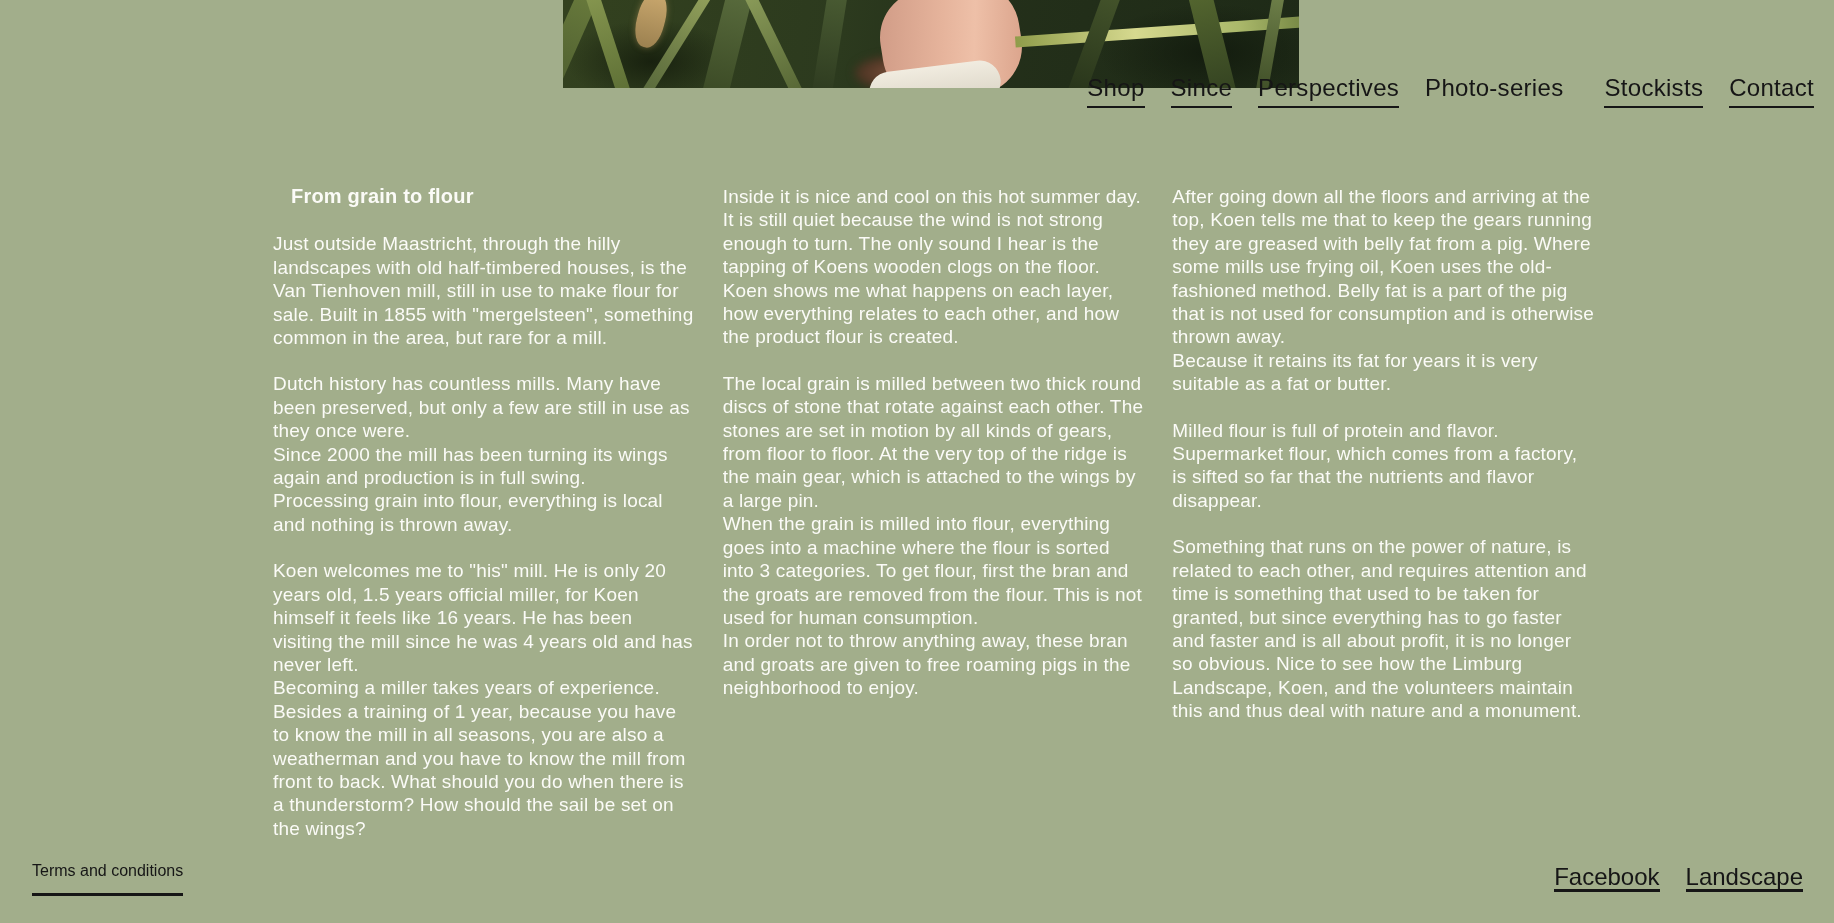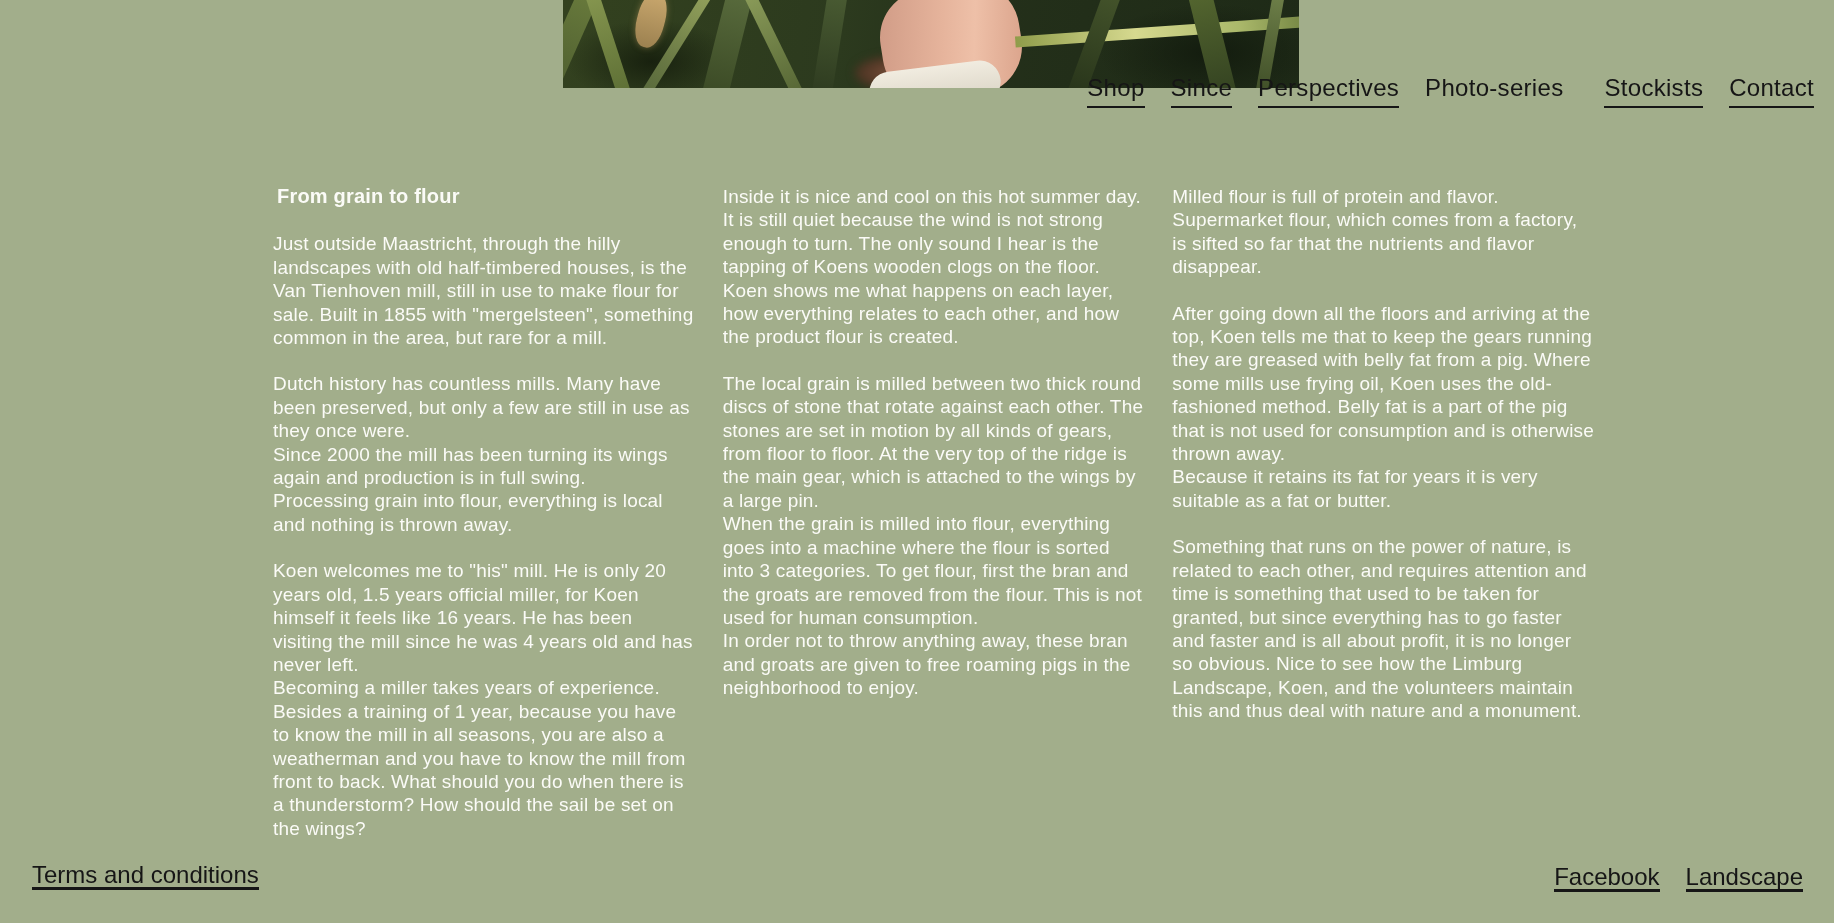--- a/index.html
+++ b/index.html
@@ -56,28 +56,28 @@
   nav a.u{border-bottom:2px solid var(--ink); padding-bottom:6px;}
   nav a.sp{margin-left:15px;}
 
   
   main{
     position:absolute; left:273px; top:185px; width:1322px; z-index:2;
     display:grid; grid-template-columns:1fr 1fr 1fr; column-gap:27px;
     color:var(--body-text);
     font-size:19px; line-height:23.4px; letter-spacing:.2px;
   }
-  main h2{font-size:20px; line-height:23.4px; font-weight:bold; margin:0 0 24px 4px;}
+  main h2{font-size:20px; line-height:23.4px; font-weight:bold; margin:0 0 24px 18px;}
   main p{margin:0 0 23px 0; white-space:pre-line;}
 
   
   .terms{
     position:absolute; left:32px; top:863px; z-index:2;
-    font-size:24px; color:var(--ink); text-decoration:none; cursor:pointer;
-    border-bottom:3px solid var(--ink); padding-bottom:0; line-height:1;
+    font-size:16px; color:var(--ink); text-decoration:none; cursor:pointer;
+    border-bottom:3px solid var(--ink); padding-bottom:14px; line-height:1;
   }
   .social{
     position:absolute; right:31px; top:865px; z-index:2;
     display:flex; gap:26px; font-size:24px;
   }
   .social a{
     color:var(--ink); text-decoration:none; cursor:pointer; line-height:1;
     border-bottom:3px solid var(--ink); 
   }
 </style>
@@ -121,23 +121,23 @@
 Becoming a miller takes years of experience. Besides a training of 1 year, because you have to know the mill in all seasons, you are also a weatherman and you have to know the mill from front to back. What should you do when there is a thunderstorm? How should the sail be set on the wings?</p>
   </div>
   <div>
     <p>Inside it is nice and cool on this hot summer day. It is still quiet because the wind is not strong enough to turn. The only sound I hear is the tapping of Koens wooden clogs on the floor.
 Koen shows me what happens on each layer, how everything relates to each other, and how the product flour is created.</p>
     <p>The local grain is milled between two thick round discs of stone that rotate against each other. The stones are set in motion by all kinds of gears, from floor to floor. At the very top of the ridge is the main gear, which is attached to the wings by a large pin.
 When the grain is milled into flour, everything goes into a machine where the flour is sorted into 3 categories. To get flour, first the bran and the groats are removed from the flour. This is not used for human consumption.
 In order not to throw anything away, these bran and groats are given to free roaming pigs in the neighborhood to enjoy.</p>
   </div>
   <div>
-    <p>Milled flour is full of protein and flavor. Supermarket flour, which comes from a factory, is sifted so far that the nutrients and flavor disappear.</p>
     <p>After going down all the floors and arriving at the top, Koen tells me that to keep the gears running they are greased with belly fat from a pig. Where some mills use frying oil, Koen uses the old-fashioned method. Belly fat is a part of the pig that is not used for consumption and is otherwise thrown away.
 Because it retains its fat for years it is very suitable as a fat or butter.</p>
+    <p>Milled flour is full of protein and flavor. Supermarket flour, which comes from a factory, is sifted so far that the nutrients and flavor disappear.</p>
     <p>Something that runs on the power of nature, is related to each other, and requires attention and time is something that used to be taken for granted, but since everything has to go faster and faster and is all about profit, it is no longer so obvious. Nice to see how the Limburg Landscape, Koen, and the volunteers maintain this and thus deal with nature and a monument.</p>
   </div>
 </main>
 
 <a class="terms">Terms and conditions</a>
 <div class="social">
   <a>Facebook</a>
   <a>Landscape</a>
 </div>
 

